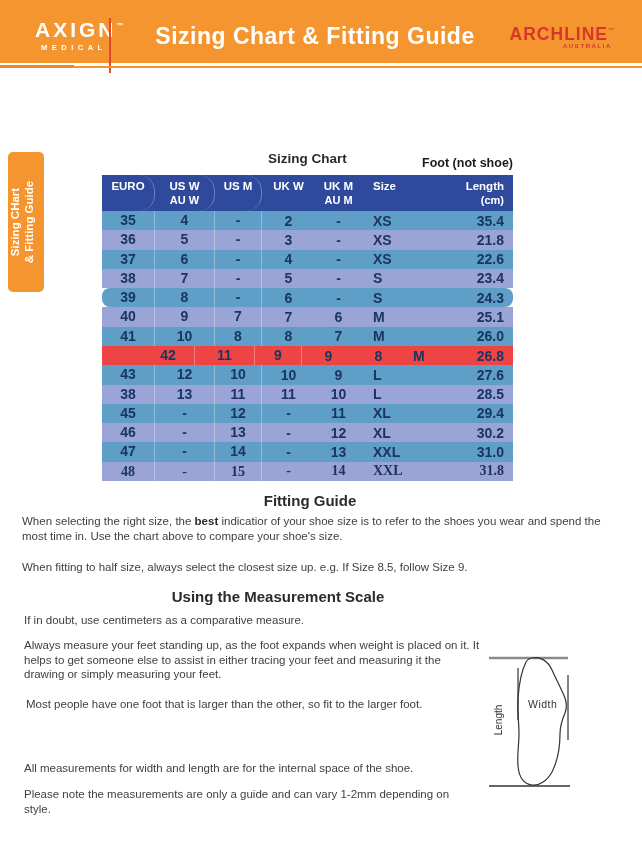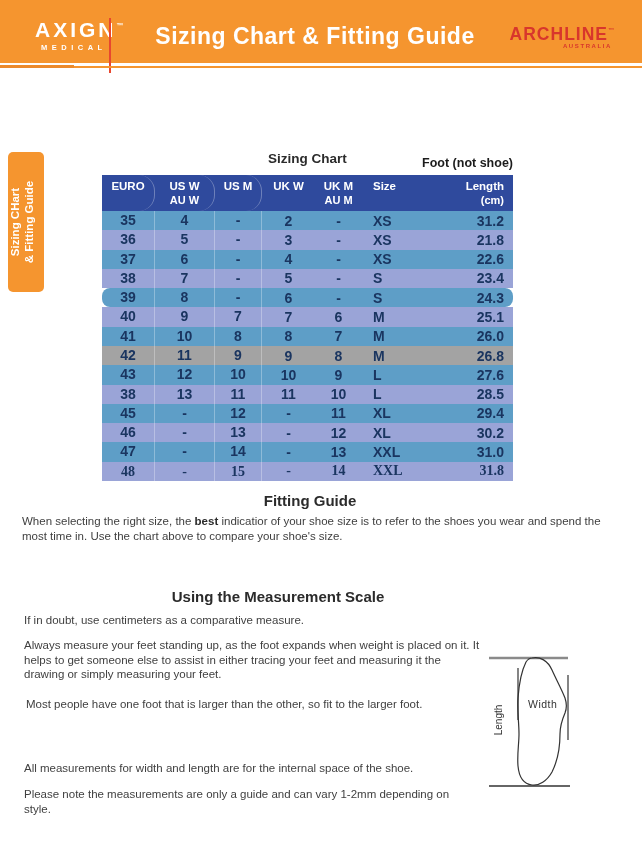--- a/index.html
+++ b/index.html
@@ -106,21 +106,21 @@
       <div class="h-len"><span>Length</span><span class="sub">(cm)</span></div>
     </div>
     <div>
         <div class="t-row" style="background: rgb(94, 158, 199);">
           <div>35</div>
           <div>4</div>
           <div>-</div>
           <div>2</div>
           <div>-</div>
           <div>XS</div>
-          <div>31.2</div>
+          <div>35.4</div>
         </div>
         <div class="t-row" style="background: rgb(154, 164, 215);">
           <div>36</div>
           <div>5</div>
           <div>-</div>
           <div>3</div>
           <div>-</div>
           <div>XS</div>
           <div>21.8</div>
         </div>
@@ -162,21 +162,21 @@
         </div>
         <div class="t-row" style="background: rgb(94, 158, 199);">
           <div>41</div>
           <div>10</div>
           <div>8</div>
           <div>8</div>
           <div>7</div>
           <div>M</div>
           <div>26.0</div>
         </div>
-        <div class="t-row" style="background: #a3a3a3;">
+        <div class="t-row" style="background: #ef4444; padding-left: 40px;">
           <div>42</div>
           <div>11</div>
           <div>9</div>
           <div>9</div>
           <div>8</div>
           <div>M</div>
           <div>26.8</div>
         </div>
         <div class="t-row" style="background: rgb(94, 158, 199);">
           <div>43</div>
@@ -230,20 +230,21 @@
           <div>-</div>
           <div>14</div>
           <div>XXL</div>
           <div>31.8</div>
         </div>
       </div>
   </div>
 
   <div class="sec-head h-fitting">Fitting Guide</div>
   <p class="para p1"><span>When selecting the right size, the </span><b>best</b><span> indicatior of your shoe size is to refer to the shoes you wear and spend the most time in. Use the chart above to compare your shoe's size.</span></p>
+  <p class="para p2">When fitting to half size, always select the closest size up. e.g. If Size 8.5, follow Size 9.</p>
 
   <div class="sec-head h-using">Using the Measurement Scale</div>
   <p class="para p3">If in doubt, use centimeters as a comparative measure.</p>
   <p class="para p4">Always measure your feet standing up, as the foot expands when weight is placed on it. It helps to get someone else to assist in either tracing your feet and measuring it the drawing or simply measuring your feet.</p>
   <p class="para p5">Most people have one foot that is larger than the other, so fit to the larger foot.</p>
   <p class="para p6">All measurements for width and length are for the internal space of the shoe.</p>
   <p class="para p7">Please note the measurements are only a guide and can vary 1-2mm depending on style.</p>
 
   <svg class="foot-diagram" viewBox="0 0 156 150" xmlns="http://www.w3.org/2000/svg">
     <line x1="3" y1="10" x2="82" y2="10" stroke="#8a8a8a" stroke-width="2.5"></line>

